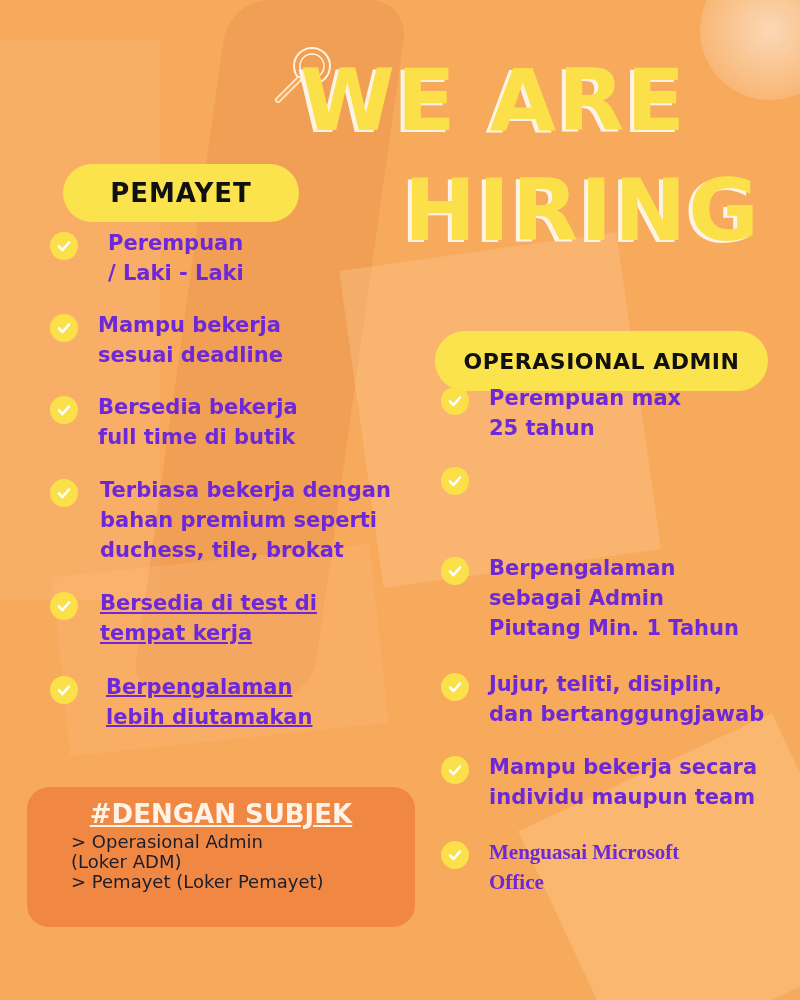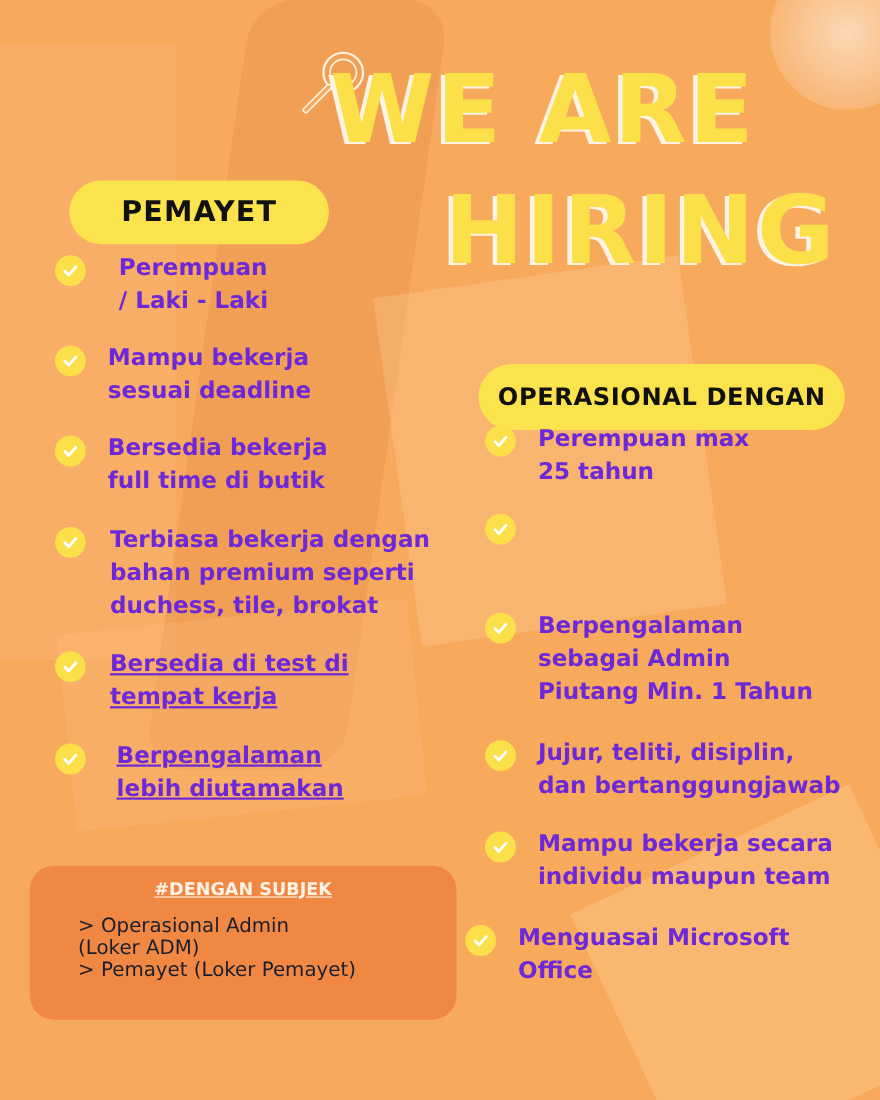--- a/index.html
+++ b/index.html
@@ -18,21 +18,21 @@
   .magnifier { position:absolute; left:270px; top:40px; width:70px; height:70px; }
   .pill { position:absolute; background:#fbe34d; border-radius:34px; color:#111; font-weight:bold; display:flex; align-items:center; justify-content:center;margin-top:39px; }
   .pill-left { left:63px; top:125px; width:236px; height:58px; font-size:26px; letter-spacing:1px; }
   .pill-right { left:435px; top:292px; width:333px; height:60px; font-size:22px; letter-spacing:0.5px; }
   .item { position:absolute; display:flex; align-items:flex-start; }
   .check { width:28px; height:28px; border-radius:50%; background:#fbe04a; flex:0 0 28px; display:flex; align-items:center; justify-content:center; margin-right:20px; margin-top:4px; }
   .check svg { width:16px; height:16px; }
   .item-text { color:#6d28d9; font-weight:bold; font-size:21px; line-height:30px; white-space:pre-line; }
   .underlined { text-decoration:underline; text-decoration-thickness:2px; }
   .subject-box { position:absolute; left:27px; top:787px; width:388px; height:140px; background:#f08742; border-radius:22px; opacity:0.95; }
-  .subject-title { position:absolute; left:0; width:100%; top:12px; text-align:center; color:#fff7ee; font-weight:bold; font-size:16px; text-decoration:underline; }
+  .subject-title { position:absolute; left:0; width:100%; top:12px; text-align:center; color:#fff7ee; font-weight:bold; font-size:26px; text-decoration:underline; }
   .subject-lines { position:absolute; left:44px; top:45px; color:#0f172a; font-size:18px; line-height:20px; white-space:pre-line; }
 </style>
 </head>
 <body>
 
 <div class="poster">
   <div class="bg-shape bg4"></div>
   <div class="bg-shape bg1"></div>
   <div class="bg-shape bg2"></div>
   <div class="bg-shape bg5"></div>
@@ -107,21 +107,21 @@
 lebih diutamakan</span>
   </div>
 
   <div class="subject-box">
     <div class="subject-title">#DENGAN SUBJEK</div>
     <div class="subject-lines">&gt; Operasional Admin
 (Loker ADM)
 &gt; Pemayet (Loker Pemayet)</div>
   </div>
 
-  <div class="pill pill-right">OPERASIONAL DENGAN</div>
+  <div class="pill pill-right">OPERASIONAL ADMIN</div>
 
   <div class="item" style="left:441px; top:383px;">
     <span class="check">
         <svg viewBox="0 0 16 16">
           <path d="M3 8.5 L6.5 12 L13 4.5" fill="none" stroke="#fff" stroke-width="2.6" stroke-linecap="round" stroke-linejoin="round"></path>
         </svg>
       </span>
     <span class="item-text">Perempuan max
 25 tahun</span>
   </div>
@@ -153,21 +153,21 @@
   </div>
   <div class="item" style="left:441px; top:752px;">
     <span class="check">
         <svg viewBox="0 0 16 16">
           <path d="M3 8.5 L6.5 12 L13 4.5" fill="none" stroke="#fff" stroke-width="2.6" stroke-linecap="round" stroke-linejoin="round"></path>
         </svg>
       </span>
     <span class="item-text">Mampu bekerja secara
 individu maupun team</span>
   </div>
-  <div class="item" style="left:423px; top:837px;">
+  <div class="item" style="left:441px; top:837px;font-family:Liberation Serif, serif;">
     <span class="check">
         <svg viewBox="0 0 16 16">
           <path d="M3 8.5 L6.5 12 L13 4.5" fill="none" stroke="#fff" stroke-width="2.6" stroke-linecap="round" stroke-linejoin="round"></path>
         </svg>
       </span>
     <span class="item-text">Menguasai Microsoft
 Office</span>
   </div>
 </div>
 

